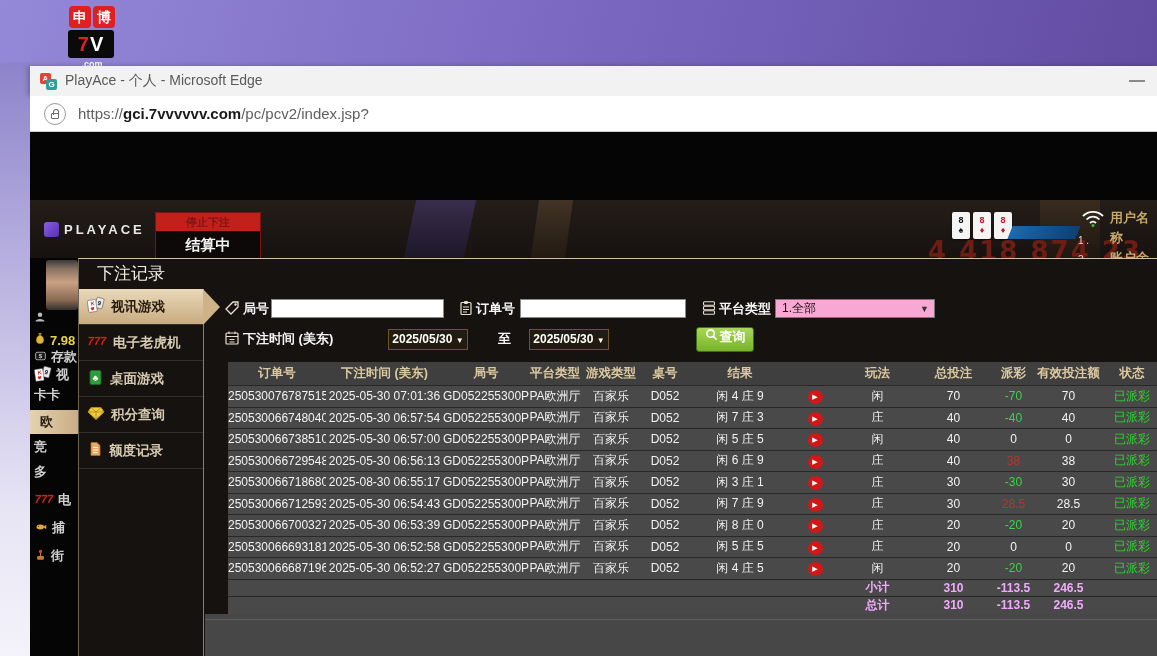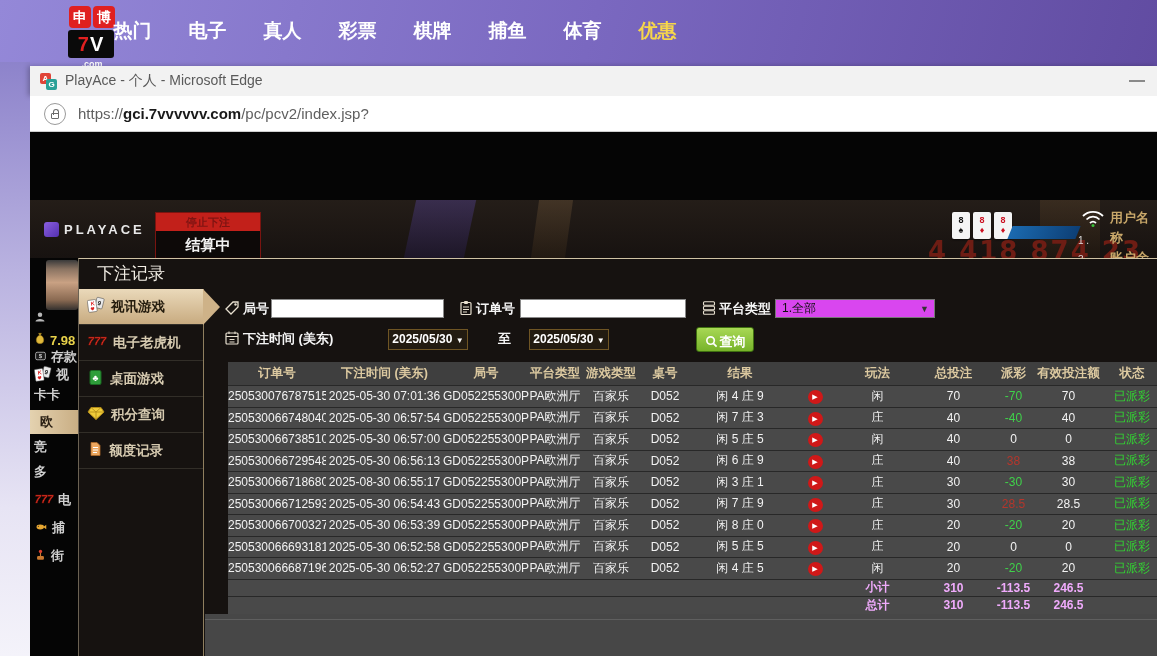--- a/index.html
+++ b/index.html
@@ -102,29 +102,29 @@
   .side-item.active { background:linear-gradient(180deg,#ead9ba,#c8ab80); color:#241c0e; }
   .side-item.active::after { content:""; position:absolute; right:-17px; top:0; border-left:17px solid #ceb288;
     border-top:18px solid transparent; border-bottom:18px solid transparent; z-index:6; }
   .modal-body { position:absolute; left:126px; top:30px; right:0; bottom:0; overflow:hidden; }
 
   
   .f-icon { position:absolute; width:16px; height:16px; }
   .f-label { position:absolute; color:#f5f5f5; font-size:13px; font-weight:bold; white-space:nowrap; }
   .f-input { position:absolute; height:19px; background:#fff; border:1px solid #8a8a8a; font-size:12px;
     padding:0 4px; color:#111; }
-  .f-select { position:absolute; height:19px; background:#d946ef; border:1px solid #777; font-size:12px;
+  .f-select { position:absolute; height:19px; background:#f9a8d4; border:1px solid #777; font-size:12px;
     color:#111; line-height:17px; padding-left:6px; cursor:pointer; }
   .f-select .sel-arrow { position:absolute; right:5px; top:1px; font-size:9px; color:#333; }
   .date-btn { position:absolute; height:21px; background:#221b11; border:1px solid #6f5524; color:#fff;
     font-size:12px; font-weight:bold; text-align:center; line-height:19px; cursor:pointer; white-space:nowrap; }
   .date-btn .da { font-size:8px; }
   .query-btn { position:absolute; left:491px; top:38px; width:58px; height:25px;
     background:linear-gradient(180deg,#a8d855,#77b32a); border:1px solid #3f7010; border-radius:3px;
-    color:#fff; font-size:13px; font-weight:bold; display:flex; align-items:flex-end; justify-content:center;
+    color:#fff; font-size:13px; font-weight:bold; display:flex; align-items:flex-start; justify-content:center;
     gap:2px; cursor:pointer; }
 
   
   .tbl { position:absolute; left:23px; top:73px; width:940px; }
   .tr { display:flex; height:21.5px; background:#494949; border-bottom:1px solid #282828; align-items:center; }
   .tr.th-row { height:24px; background:#3f3f3f; }
   .tf { display:flex; height:17.5px; background:#494949; border-bottom:1px solid #282828; align-items:center; }
   .cell { flex:none; text-align:center; font-size:12px; color:#f2f2f2; white-space:nowrap; overflow:hidden; }
   .th-row .cell { color:#dcc9a0; font-weight:bold; font-size:12.5px; }
   .c0{width:98px}.c1{width:117px}.c2{width:86px}.c3{width:52px}.c4{width:60px}.c5{width:48px}
@@ -144,30 +144,20 @@
 
   <div class="topnav">
     <div class="site-logo">
       <div class="logo-row">
         <span class="lg-sq">申</span>
         <span class="lg-sq">博</span>
       </div>
       <div class="logo-7v"><span class="seven">7</span><span class="vee">V</span></div>
       <div class="logo-com">.com</div>
     </div>
-    <div class="nav-items" id="navItems">
-        <div class="nav-item">热门</div>
-        <div class="nav-item">电子</div>
-        <div class="nav-item">真人</div>
-        <div class="nav-item">彩票</div>
-        <div class="nav-item">棋牌</div>
-        <div class="nav-item">捕鱼</div>
-        <div class="nav-item">体育</div>
-        <div class="nav-item hl">优惠</div>
-      </div>
   </div>
 
   <div class="desktop-strip"></div>
 
   <div class="titlebar">
     <span class="favicon">
       <span class="fa">A</span>
       <span class="fg">G</span>
     </span>
     <span class="win-title">PlayAce - 个人 - Microsoft Edge</span>

